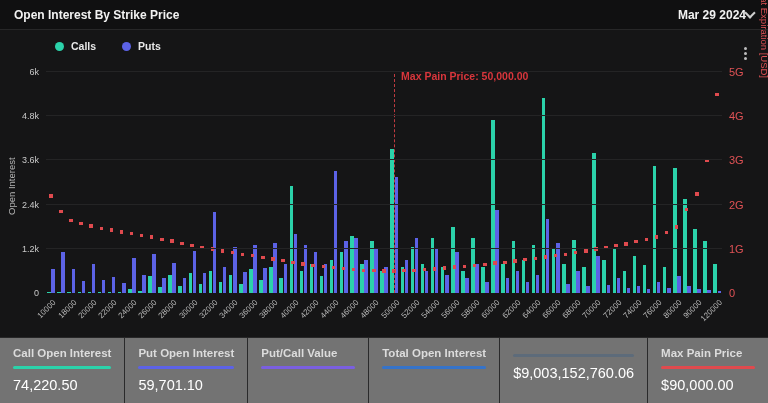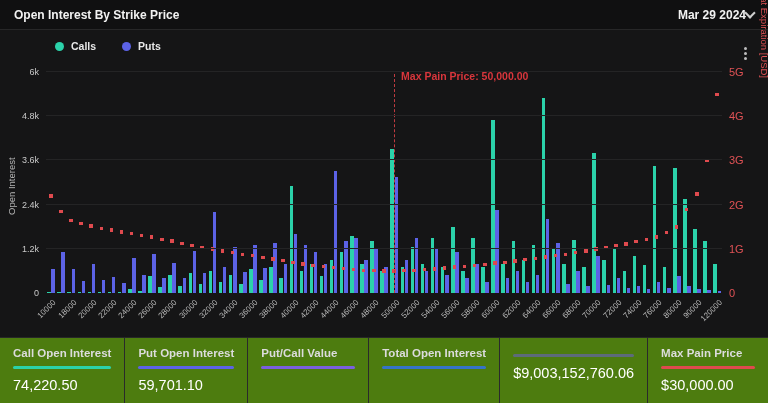--- a/index.html
+++ b/index.html
@@ -51,21 +51,21 @@
           border-left:1px dashed #c23b40; }
   .annotation { position:absolute; top:-2px; font-size:10.5px; font-weight:bold;
           color:#d9363c; white-space:nowrap; }
 
   .xlabels { position:absolute; top:263px; left:46px; right:46px; height:40px; display:flex; }
   .xslot { flex:1; position:relative; }
   .xslot span { position:absolute; top:5px; right:45%; transform:rotate(-45deg);
           transform-origin:top right; font-size:8px; color:#b8b8b8; white-space:nowrap; }
 
   
-  .stats { position:absolute; bottom:0; left:0; right:0; height:66px; background:#4d7c0f;
+  .stats { position:absolute; bottom:0; left:0; right:0; height:66px; background:#737373;
            border-top:1px solid #272728; display:flex; }
   .stat-cell { flex:1; padding:9px 13px 0 13px; border-left:1px solid #2a2a2b; }
   .stat-cell:first-child { border-left:none; }
   .stat-label { font-size:11.5px; font-weight:bold; color:#dcdcdc; white-space:nowrap; }
   .stat-underline { height:3px; border-radius:2px; margin-top:7px; background:#555; }
   .stat-value { font-size:14.5px; color:#ffffff; margin-top:8px; white-space:nowrap; }
 </style>
 </head>
 <body>
 
@@ -616,16 +616,16 @@
       <div class="stat-label">Total Open Interest</div>
       <div class="stat-underline" style="background: rgb(53, 115, 201);"></div>
     </div>
     <div class="stat-cell">
       <div class="stat-underline" style="background: rgb(93, 107, 122);"></div>
       <div class="stat-value">$9,003,152,760.06</div>
     </div>
     <div class="stat-cell">
       <div class="stat-label">Max Pain Price</div>
       <div class="stat-underline" style="background: rgb(223, 74, 78);"></div>
-      <div class="stat-value">$30,000.00</div>
+      <div class="stat-value">$90,000.00</div>
     </div>
   </div>
 </div>
 
 </body></html>

